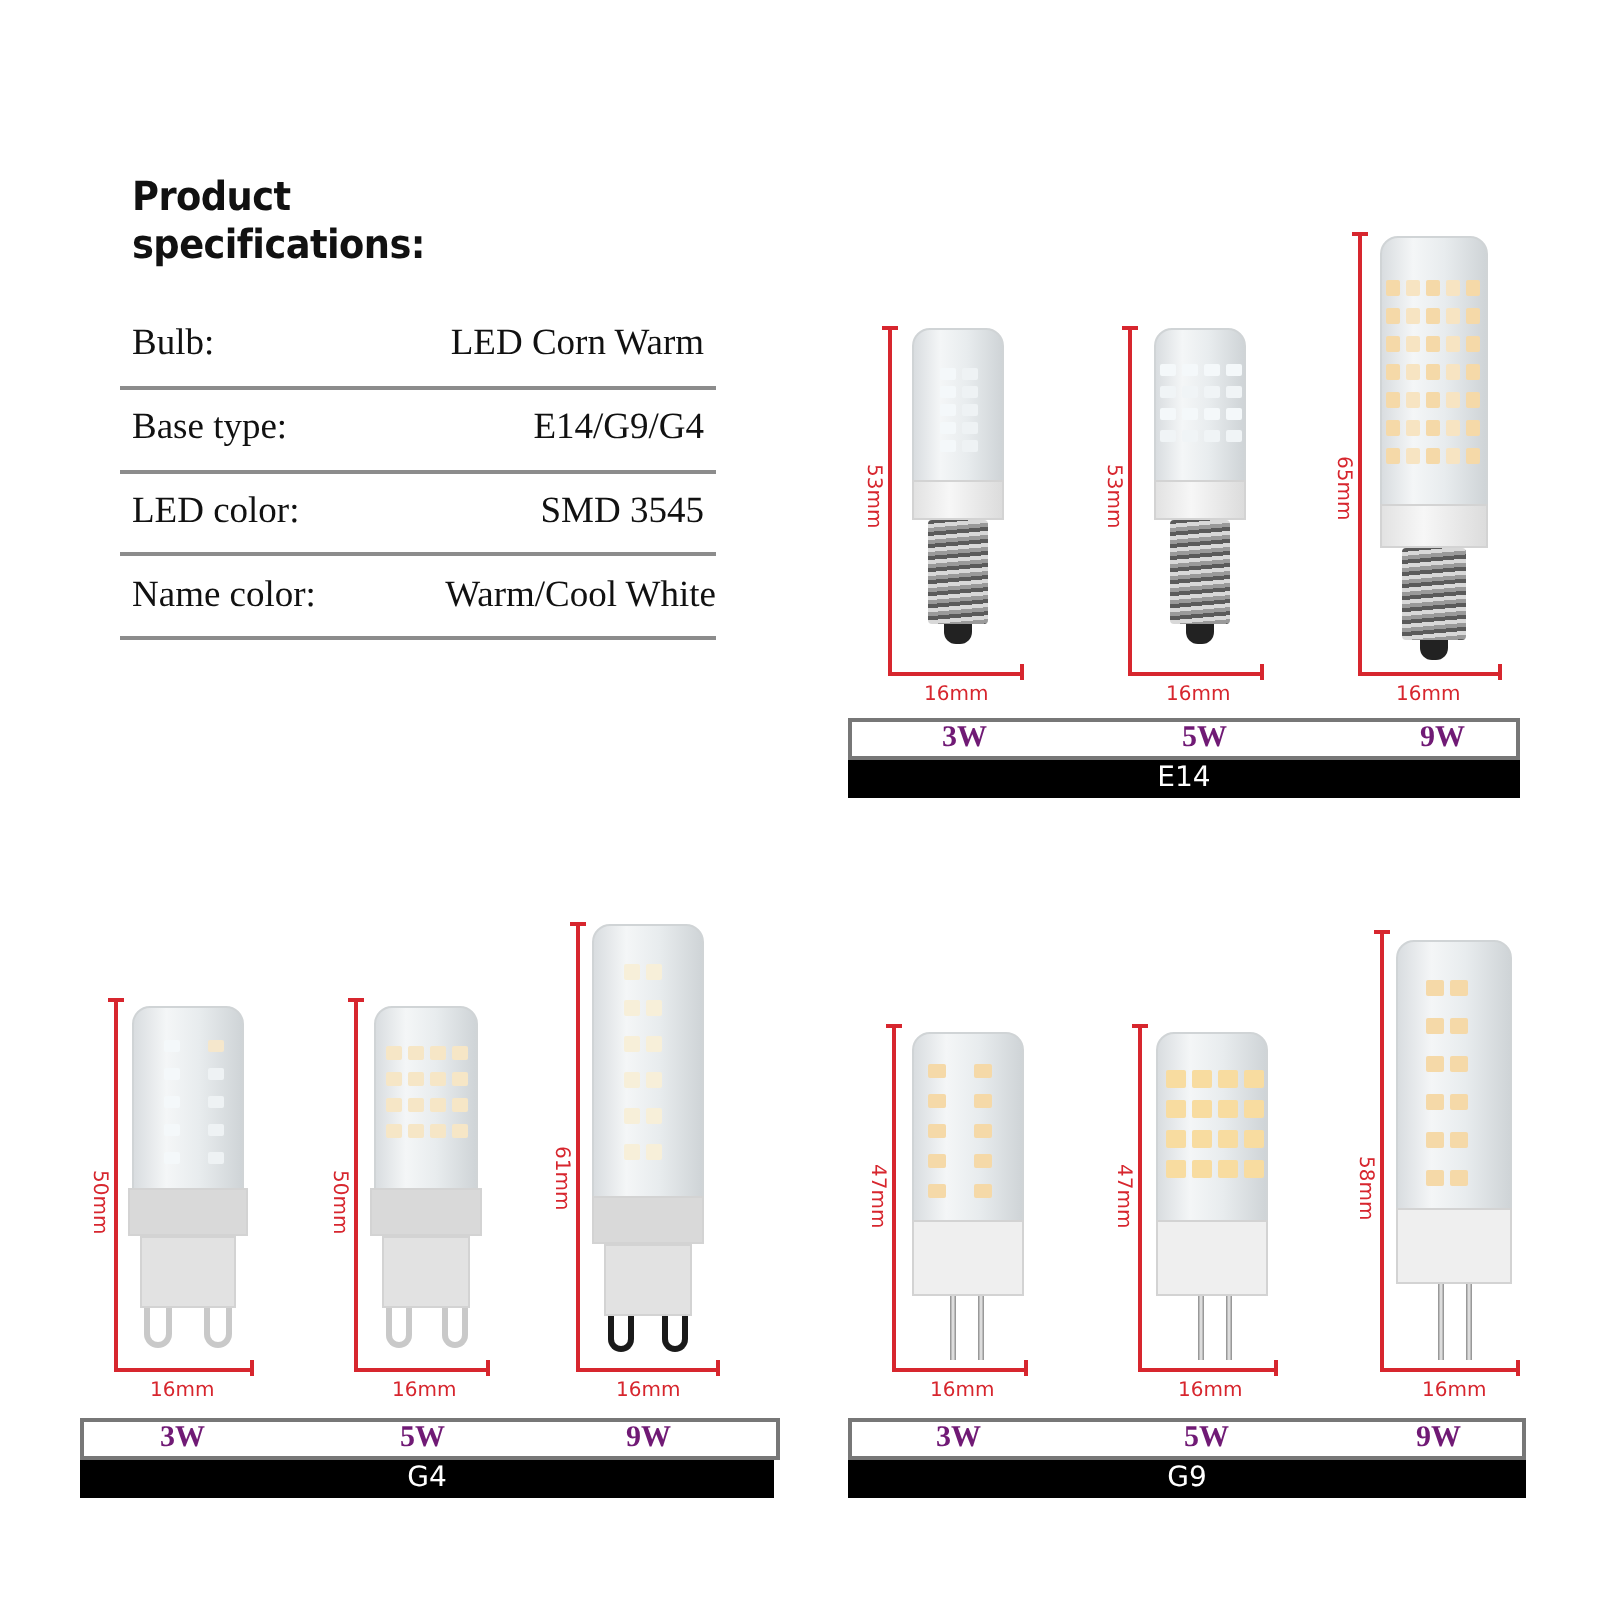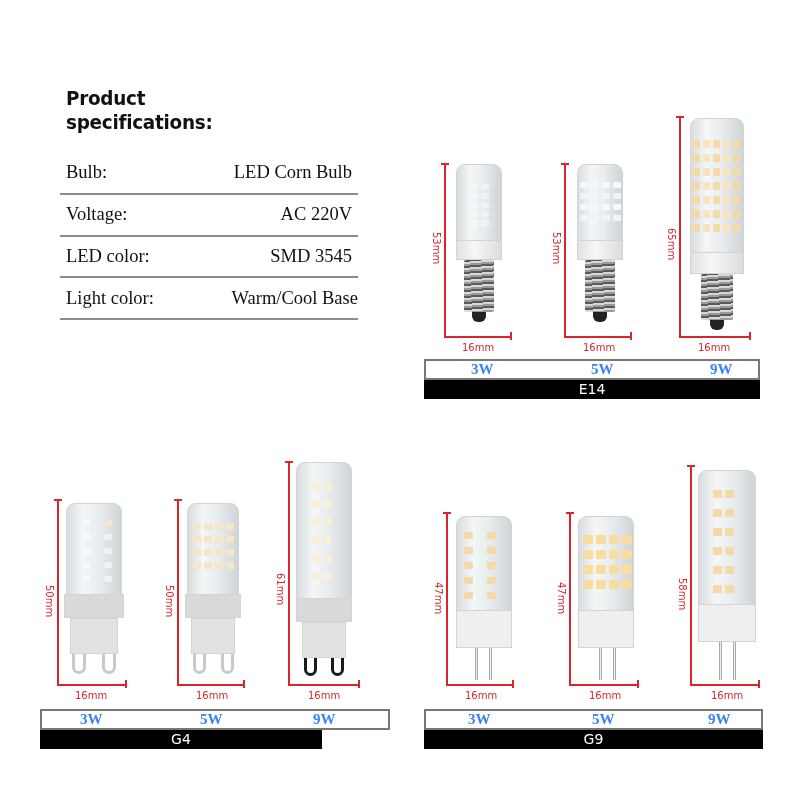--- a/index.html
+++ b/index.html
@@ -57,51 +57,51 @@
   .bulb .pin { position: absolute; width: 3px; background: linear-gradient(90deg,#888,#eee,#888); }
   .bulb .loop {
     position: absolute; border: 3px solid #c9c9c9; border-top: none; border-radius: 0 0 8px 8px;
   }
 
   .watt-bar {
     position: absolute; height: 21px; border: 2px solid #777; background: #fff;
     display: flex; align-items: center;
   }
   .watt-bar span {
-    position: absolute; font-family: "Liberation Serif", serif; font-weight: bold; font-size: 15px; color: #3b82f6;
+    position: absolute; font-family: "Liberation Serif", serif; font-weight: bold; font-size: 15px; color: #701a75;
   }
   .base-bar {
     position: absolute; height: 19px; background: #000; color: #fff;
     font-family: "DejaVu Sans", sans-serif; font-size: 14px; text-align: center; line-height: 19px;
   }
 </style>
 </head>
 <body>
 
 <div class="spec-title">
   <div>Product</div>
   <div>specifications:</div>
 </div>
 
 <div class="spec-table">
   <div class="spec-row">
     <span class="lbl">Bulb:</span>
-    <span class="val">LED Corn Bulb</span>
+    <span class="val">LED Corn Warm</span>
   </div>
   <div class="spec-row">
-    <span class="lbl">Voltage:</span>
-    <span class="val">AC 220V</span>
+    <span class="lbl">Base type:</span>
+    <span class="val">E14/G9/G4</span>
   </div>
   <div class="spec-row">
     <span class="lbl">LED color:</span>
     <span class="val">SMD 3545</span>
   </div>
   <div class="spec-row" style="padding-right:0;">
-    <span class="lbl">Light color:</span>
-    <span class="val">Warm/Cool Base</span>
+    <span class="lbl">Name color:</span>
+    <span class="val">Warm/Cool White</span>
   </div>
 </div>
 
 <div class="panel">
 
   <div class="measure-v" style="left:444px; top:163px; height:175px;"></div>
   <div class="tick-top" style="left:441px; top:163px;"></div>
   <div class="measure-h" style="left:444px; top:336px; width:68px;"></div>
   <div class="tick-right" style="left:510px; top:332px;"></div>
   <div class="dim-v" style="left:442px; top:232px;">53mm</div>
@@ -300,21 +300,21 @@
     <div class="collar" style="left:302px; top:622px; width:44px; height:36px; background:#e2e2e2;"></div>
     <div class="loop" style="left:304px; top:658px; width:13px; height:18px; border-color:#1a1a1a;"></div>
     <div class="loop" style="left:331px; top:658px; width:13px; height:18px; border-color:#1a1a1a;"></div>
   </div>
 
   <div class="watt-bar" style="left:40px; top:709px; width:350px;">
     <span style="left:38px;">3W</span>
     <span style="left:158px;">5W</span>
     <span style="left:271px;">9W</span>
   </div>
-  <div class="base-bar" style="left:40px; top:730px; width:282px;">G4</div>
+  <div class="base-bar" style="left:40px; top:730px; width:347px;">G4</div>
 </div>
 
 <div class="panel">
 
   <div class="measure-v" style="left:446px; top:512px; height:173px;"></div>
   <div class="tick-top" style="left:443px; top:512px;"></div>
   <div class="measure-h" style="left:446px; top:684px; width:68px;"></div>
   <div class="tick-right" style="left:512px; top:680px;"></div>
   <div class="dim-v" style="left:444px; top:582px;">47mm</div>
   <div class="dim-h" style="left:465px; top:690px;">16mm</div>

